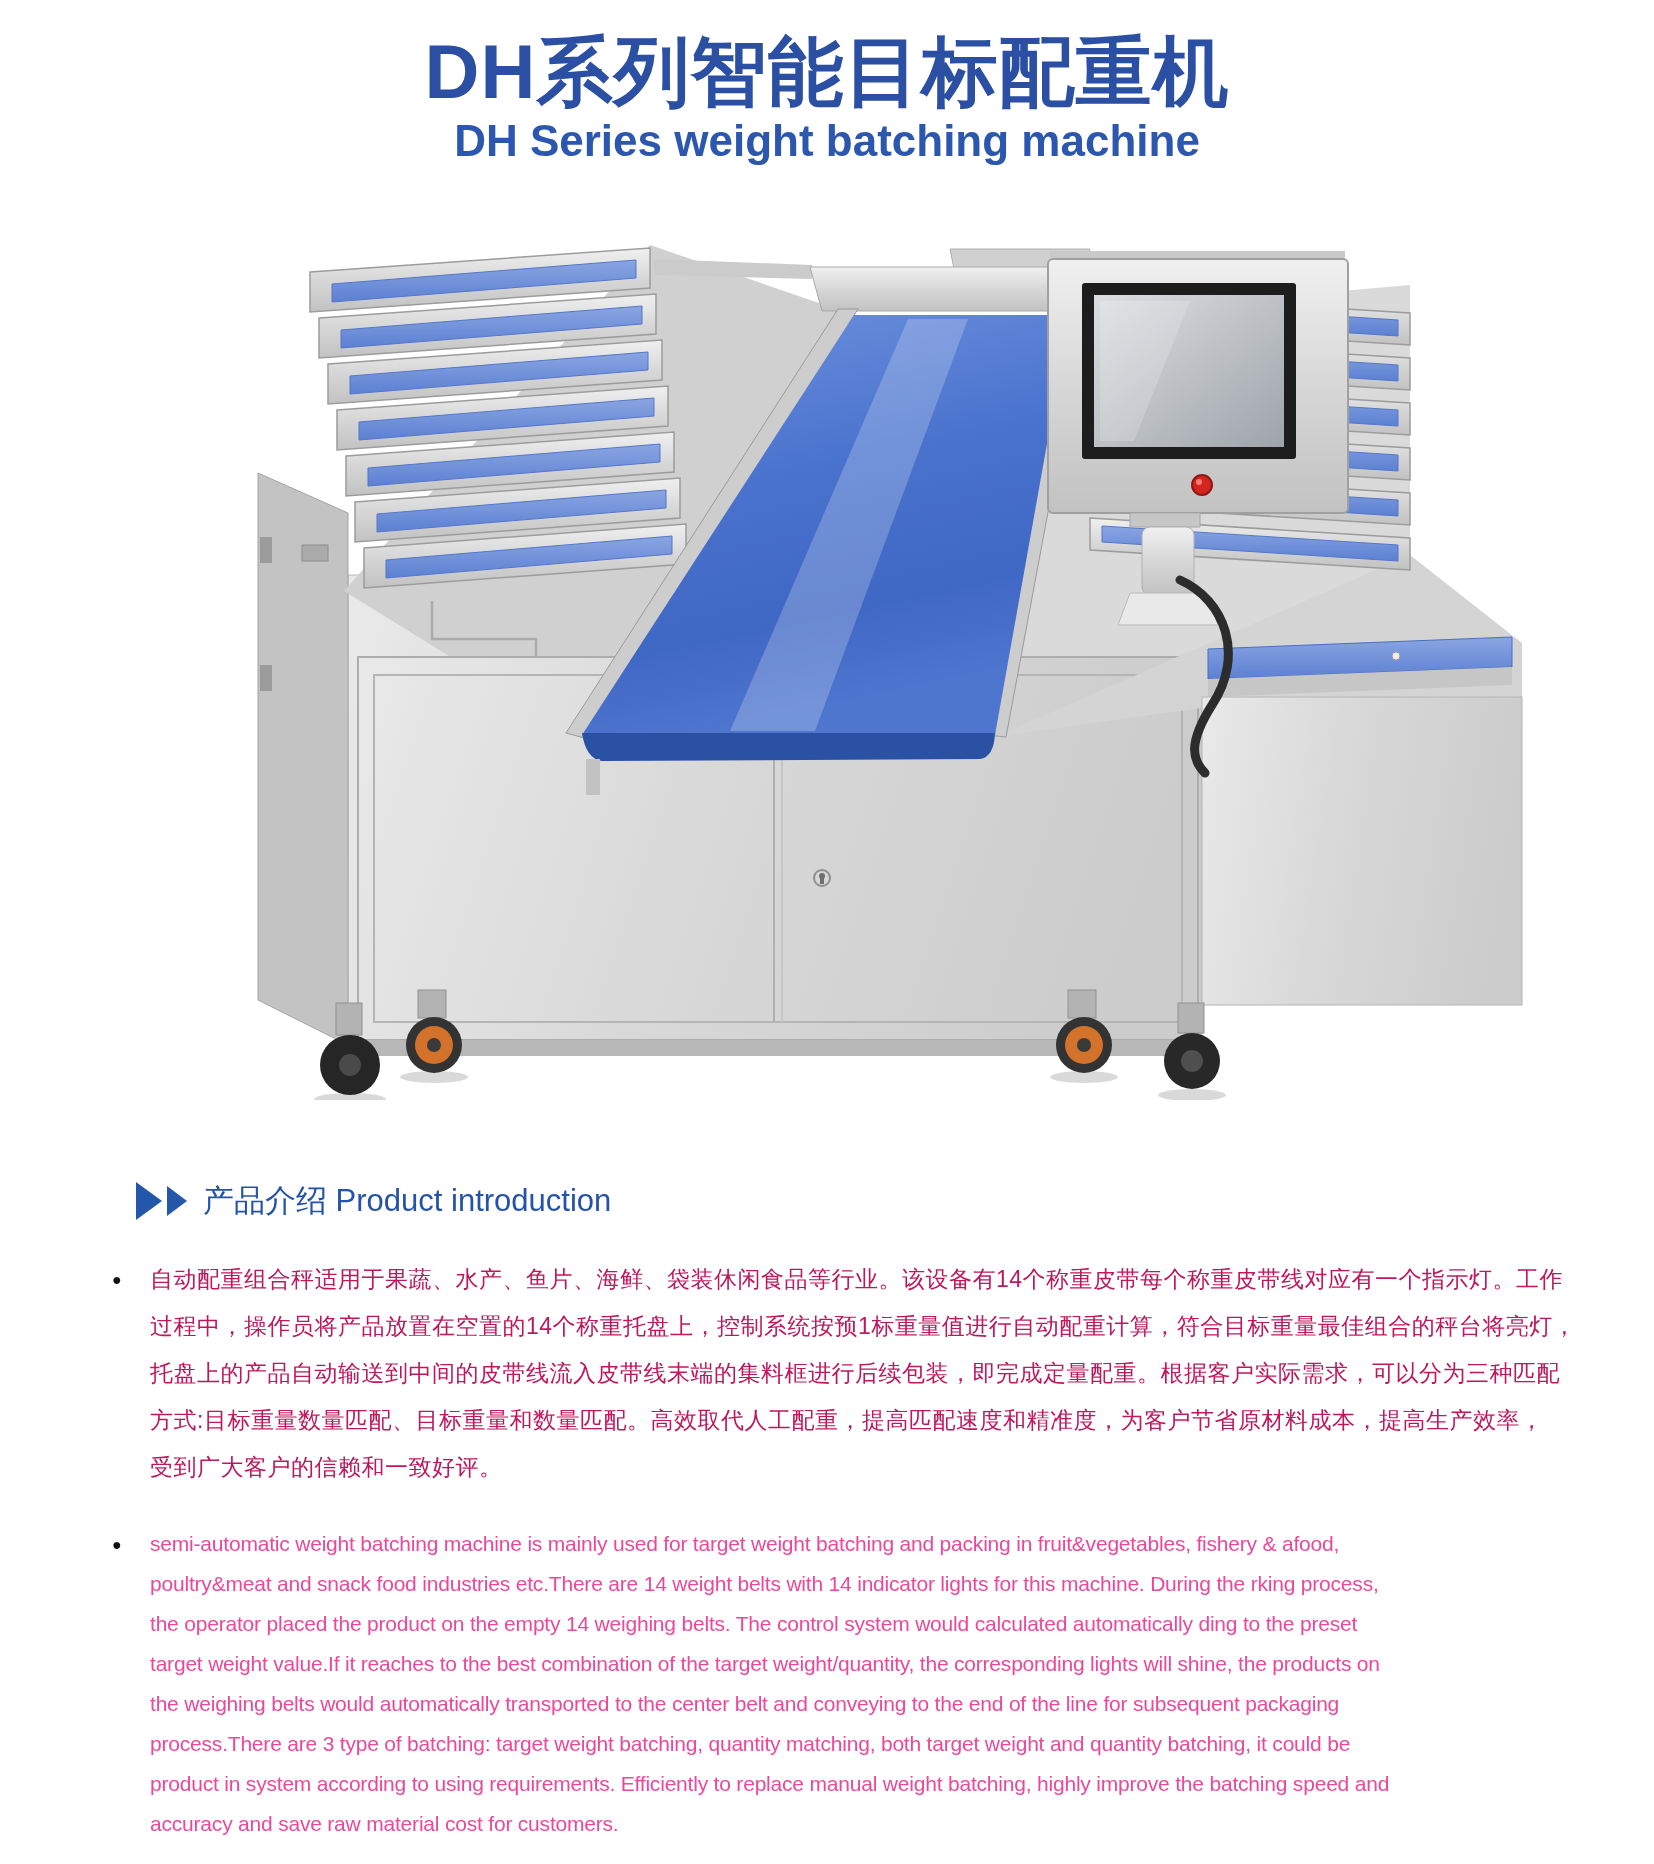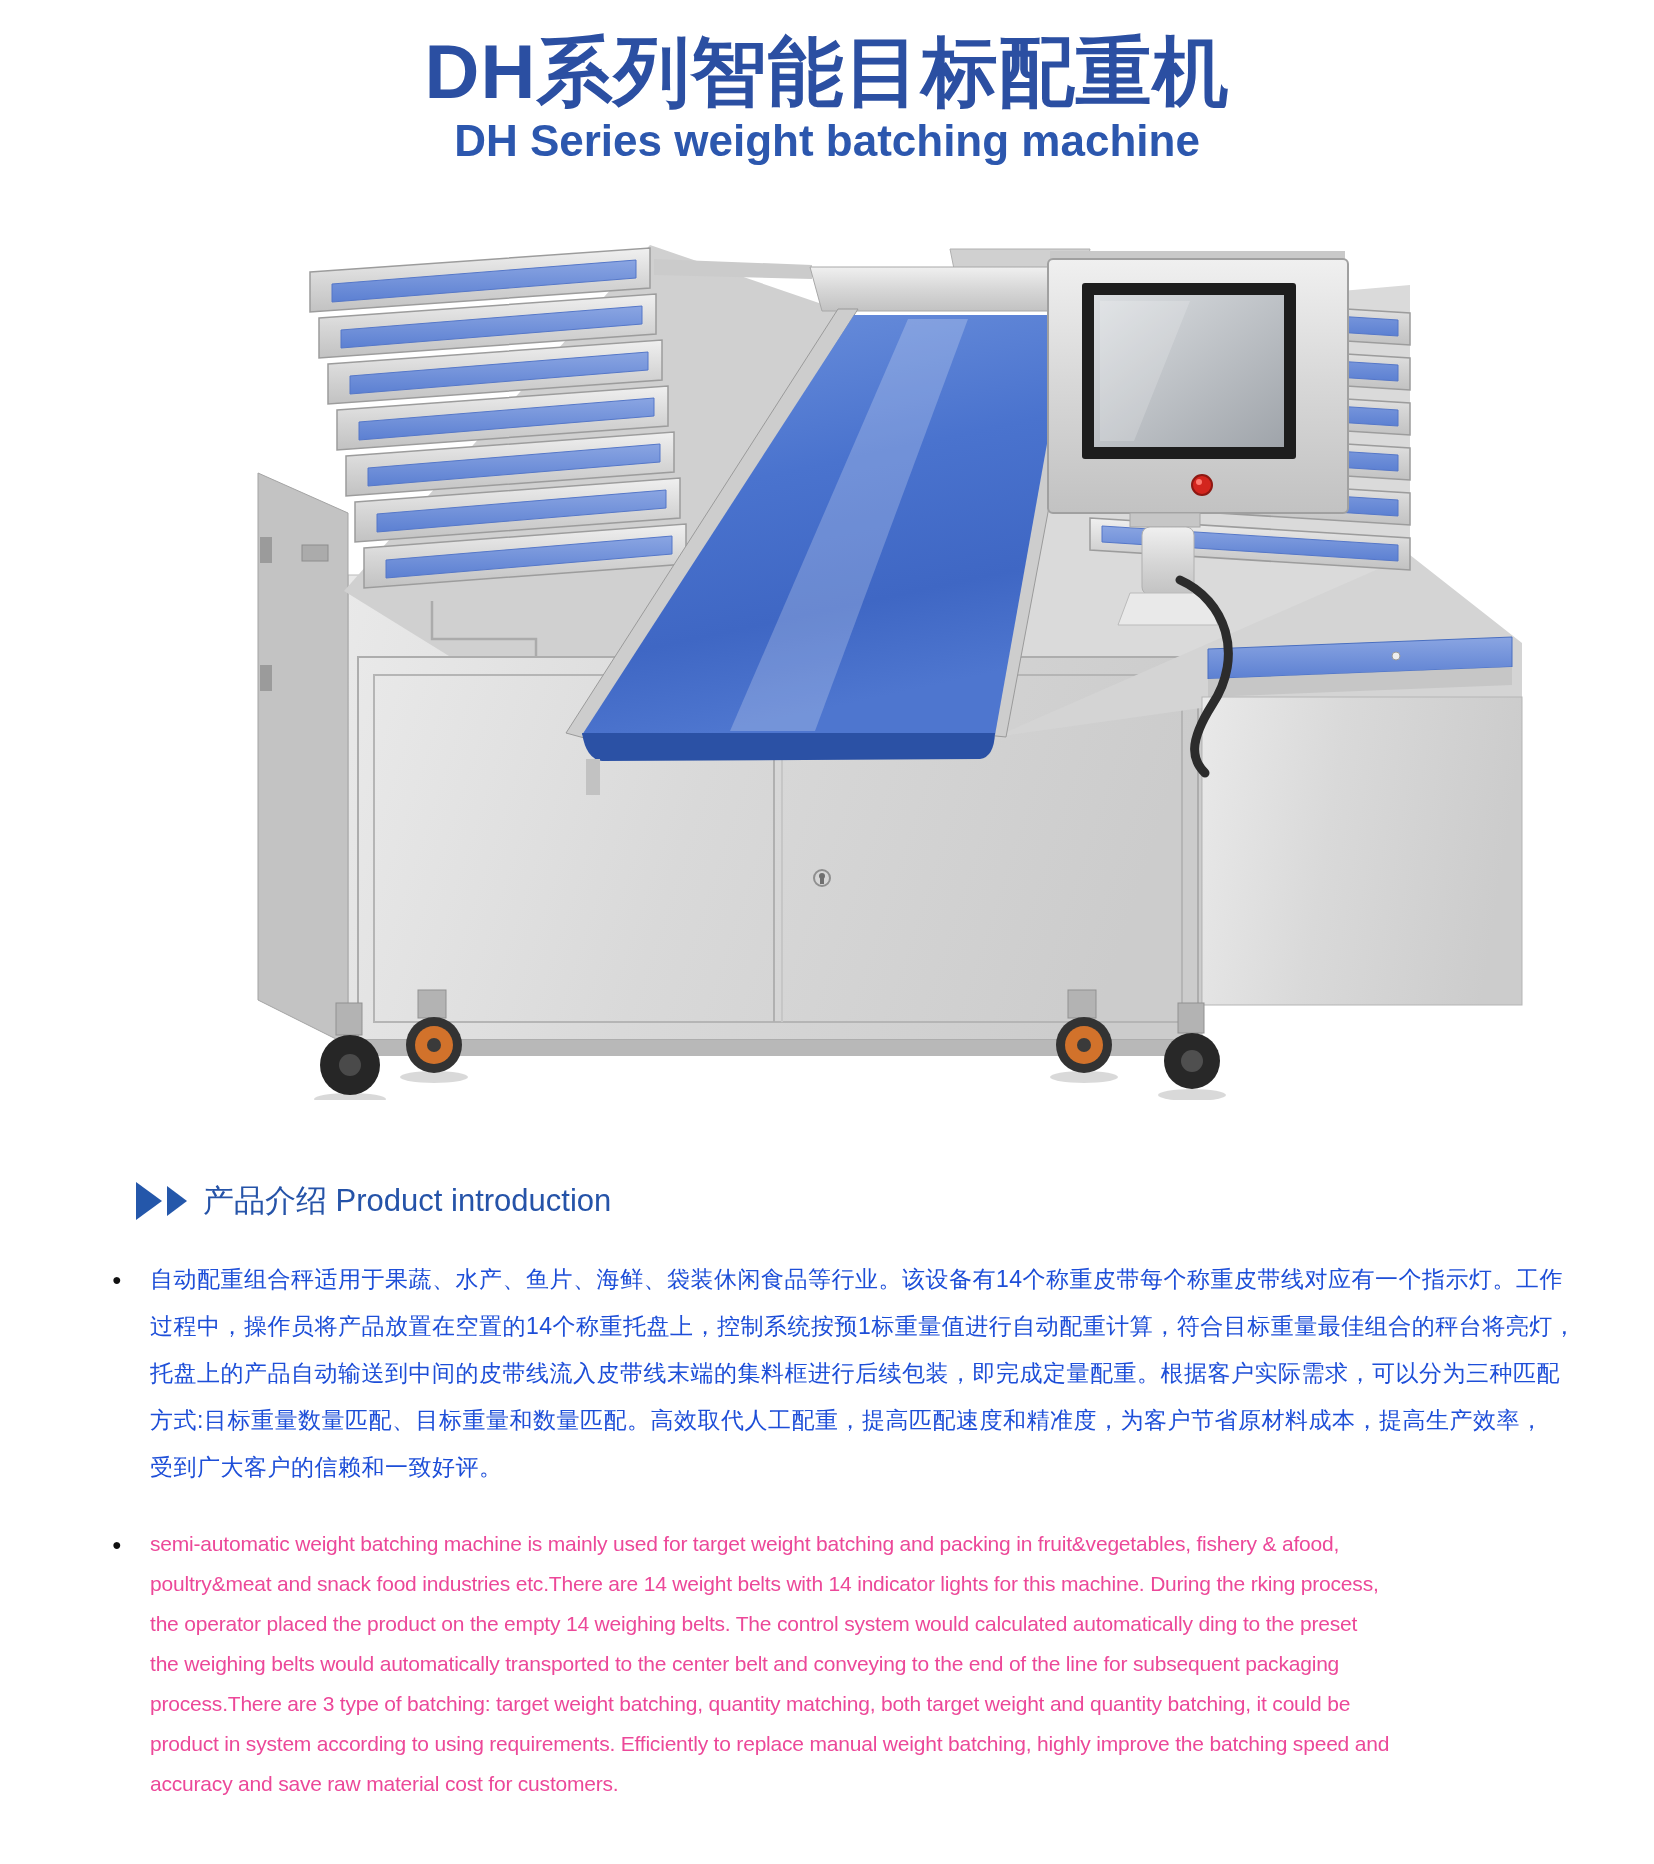--- a/index.html
+++ b/index.html
@@ -41,21 +41,21 @@
   .para{
     position:absolute;left:112px;width:1480px;
   }
   .para .bullet{
     position:absolute;left:0;font-size:16px;color:#111111;line-height:1;
   }
   .para-cn{top:1256px;}
   .para-cn .bullet{top:16px;}
   .para-cn .line{
     margin-left:38px;
-    font-size:23px;line-height:47px;color:#1d4ed8;
+    font-size:23px;line-height:47px;color:#be185d;
     white-space:nowrap;letter-spacing:0.5px;
   }
   .para-en{top:1524px;}
   .para-en .bullet{top:13px;}
   .para-en .line{
     margin-left:38px;
     font-size:21px;line-height:40px;color:#ec4899;
     white-space:nowrap;letter-spacing:-0.2px;
   }
 </style>
@@ -225,19 +225,20 @@
     <div class="line">托盘上的产品自动输送到中间的皮带线流入皮带线末端的集料框进行后续包装，即完成定量配重。根据客户实际需求，可以分为三种匹配</div>
     <div class="line">方式:目标重量数量匹配、目标重量和数量匹配。高效取代人工配重，提高匹配速度和精准度，为客户节省原材料成本，提高生产效率，</div>
     <div class="line">受到广大客户的信赖和一致好评。</div>
   </div>
 
   <div class="para para-en">
     <span class="bullet">●</span>
     <div class="line">semi-automatic  weight batching machine is mainly used for target weight batching and packing in fruit&amp;vegetables, fishery &amp; afood,</div>
     <div class="line">poultry&amp;meat and snack food industries etc.There are 14 weight belts with 14 indicator lights for this machine. During the rking process,</div>
     <div class="line">the operator placed the product on the empty 14 weighing belts. The control system would calculated automatically ding to the preset</div>
+    <div class="line">target weight value.If it reaches to the best combination of the target weight/quantity, the corresponding lights will shine, the products on</div>
     <div class="line">the weighing belts would automatically transported to the center belt and conveying to the end of the line for subsequent packaging</div>
     <div class="line">process.There are 3 type of batching: target weight batching, quantity matching, both target weight and quantity batching, it could be</div>
     <div class="line">product in system according to using requirements. Efficiently to replace manual weight batching, highly improve the batching speed and</div>
     <div class="line">accuracy and save raw material cost for customers.</div>
   </div>
 
 </div>
 
 </body></html>

